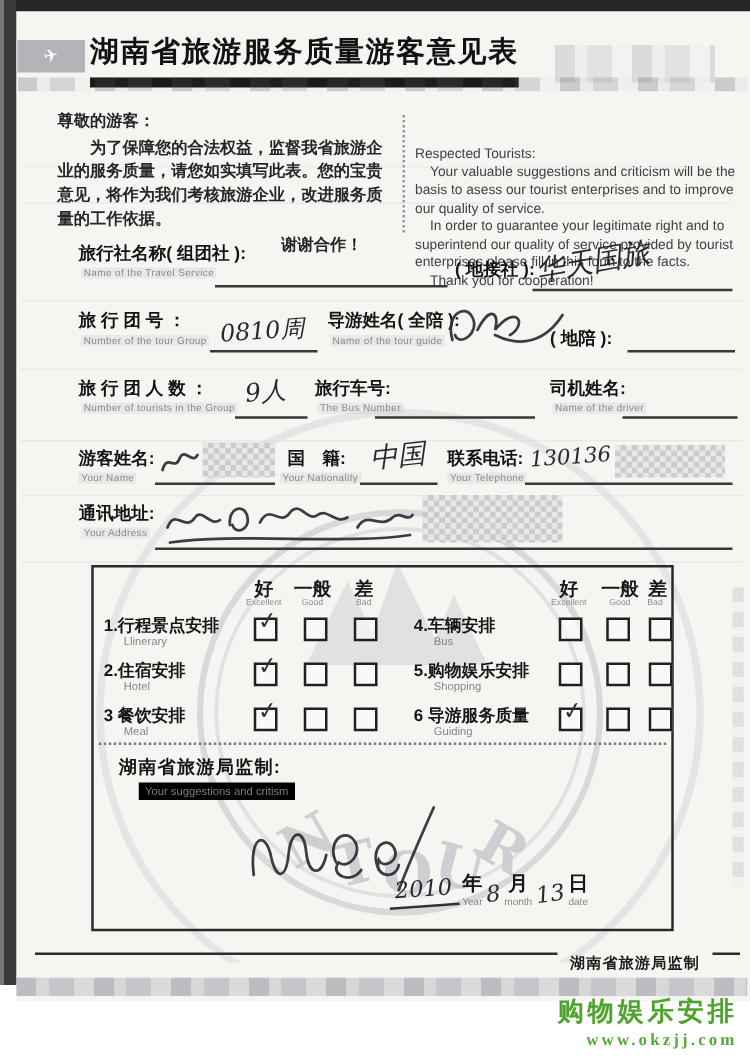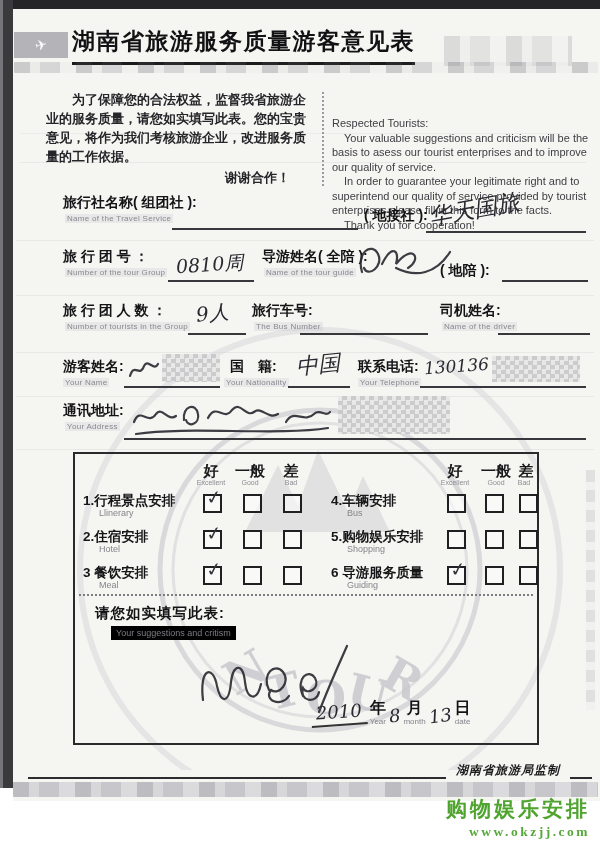--- a/index.html
+++ b/index.html
@@ -11,21 +11,21 @@
               background:linear-gradient(90deg,#76767a 0 3px,#3a3a3d 3px 100%);}
   .fl{position:absolute;height:1px;background:#dcdcdf;opacity:.55;}
   .ghostbar{position:absolute;border-radius:1px;opacity:.75;filter:blur(.5px);
     background:repeating-linear-gradient(90deg,rgba(120,120,130,.45) 0 16px,rgba(185,185,192,.22) 16px 26px,rgba(140,140,150,.4) 26px 46px,rgba(205,205,210,.18) 46px 62px);}
   .ghostv{position:absolute;opacity:.35;filter:blur(.5px);
     background:repeating-linear-gradient(180deg,rgba(130,130,140,.5) 0 12px,rgba(200,200,206,.2) 12px 20px);}
   .logo-box{position:absolute;left:14px;top:32px;width:54px;height:26px;background:#b4b4b8;
             display:flex;align-items:center;justify-content:center;}
   .plane{color:#fdfdfd;font-size:14px;transform:rotate(-12deg);font-family:"DejaVu Sans",sans-serif;}
   .title{position:absolute;left:72px;top:26px;margin:0;font-size:23px;font-weight:900;color:#121214;
-         letter-spacing:1.5px;padding-bottom:5px;border-bottom:3px solid #000000;font-family:"Liberation Sans",sans-serif;}
+         letter-spacing:1.5px;padding-bottom:5px;border-bottom:8px solid #000000;font-family:"Liberation Sans",sans-serif;}
   .intro-cn{position:absolute;left:46px;top:88px;width:268px;color:#26262a;
             font-family:"DejaVu Serif",serif;font-size:13px;line-height:19px;font-weight:600;}
   .intro-cn .salut{font-weight:700;}
   .intro-cn p{margin:2px 0 0 0;text-indent:2em;}
   .intro-cn .thanks{text-align:right;padding-right:24px;font-weight:700;margin-top:2px;}
   .intro-divider{position:absolute;left:322px;top:92px;height:94px;border-left:2px dotted #9a9aa0;}
   .intro-en{position:absolute;left:332px;top:86px;width:258px;color:#3e3e44;font-size:11px;line-height:14.5px;margin-top:30px;}
   .intro-en p{margin:0;text-indent:12px;}
   .cn-label{position:absolute;font-weight:700;font-size:14px;color:#141416;white-space:nowrap;}
   .en-sub{position:absolute;font-size:8px;color:#88888f;letter-spacing:.3px;white-space:nowrap;
@@ -46,21 +46,21 @@
   .cb.checked .check{display:block;}
   .dotline{position:absolute;border-top:2px dotted #7c7c82;}
   .sugg-cn{position:absolute;font-weight:700;font-size:14.5px;letter-spacing:1px;color:#141416;}
   .sugg-en{position:absolute;font-size:9px;color:#7c7c84;background:#000000;padding:2px 5px;}
   .drow{position:absolute;display:flex;align-items:flex-end;gap:3px;}
   .dcol{display:flex;flex-direction:column;align-items:center;line-height:1;}
   .dcol .c{font-weight:700;font-size:16px;color:#141416;}
   .dcol .e{font-size:8px;color:#85858c;margin-top:2px;}
   .dink{font-family:"DejaVu Serif",serif;font-style:italic;font-size:18px;color:#282830;}
   .yearline{border-bottom:2px solid #333;padding:0 5px 2px;transform:rotate(-4deg);}
-  .superv{position:absolute;left:28px;top:762px;width:564px;display:flex;align-items:flex-end;font-style:italic;}
+  .superv{position:absolute;left:28px;top:762px;width:564px;display:flex;align-items:flex-start;}
   .hline{flex:1;height:2px;background:#2d2d2f;}
   .hline.short{flex:0 0 22px;}
   .superv .t{font-size:12px;font-weight:700;color:#1c1c1e;margin:0 10px;white-space:nowrap;letter-spacing:1px;}
   .site{position:absolute;right:10px;top:795px;text-align:right;font-family:"Liberation Serif",serif;}
   .site .nm{font-size:21px;font-weight:900;letter-spacing:3px;color:#4fa32f;text-shadow:0 0 1px #eaf6e2;}
   .site .url{font-size:13.5px;font-weight:700;letter-spacing:2.5px;color:#57a83a;margin-top:1px;}
   .watermark{position:absolute;left:60px;top:300px;pointer-events:none;}
 </style>
 </head>
 <body>
@@ -93,20 +93,21 @@
 
   <div class="logo-box">
     <span class="plane">✈</span>
   </div>
   <h1 class="title">湖南省旅游服务质量游客意见表</h1>
   <div class="ghostbar" style="left:444px;top:36px;width:128px;height:30px;opacity:.45"></div>
   <div class="ghostbar" style="left:14px;top:62px;width:584px;height:11px"></div>
   <div class="ghostv" style="left:586px;top:470px;width:9px;height:240px"></div>
 
   <div class="intro-cn">
+    <div class="salut">尊敬的游客：</div>
     <p>为了保障您的合法权益，监督我省旅游企业的服务质量，请您如实填写此表。您的宝贵意见，将作为我们考核旅游企业，改进服务质量的工作依据。</p>
     <div class="thanks">谢谢合作！</div>
   </div>
   <div class="intro-divider"></div>
   <div class="intro-en">
     <div>Respected Tourists:</div>
     <p>Your valuable suggestions and criticism will be the basis to asess our tourist enterprises and to improve our quality of service.</p>
     <p>In order to guarantee your legitimate right and to superintend our quality of service provided by tourist enterprises please fill in this form to the facts.</p>
     <p>Thank you for cooperation!</p>
   </div>
@@ -239,21 +240,21 @@
     </div>
     <div class="item-en" style="left:272px;top:126px">Guiding</div>
     <div class="cb checked" style="left:372px;top:112px">
         <span class="check">✓</span>
       </div>
     <div class="cb" style="left:410px;top:112px"></div>
     <div class="cb" style="left:444px;top:112px"></div>
 
     <div class="dotline" style="left:4px;top:140px;width:454px"></div>
 
-    <div class="sugg-cn" style="left:20px;top:150px">请您如实填写此表:</div>
+    <div class="sugg-cn" style="left:20px;top:150px">湖南省旅游局监制:</div>
     <div class="sugg-en" style="left:36px;top:172px">Your suggestions and critism</div>
 
     <svg class="scribble" style="left:116px;top:184px" width="160" height="92" viewBox="0 0 160 92">
       <path d="M12,62 C8,30 22,26 26,48 C30,66 38,66 40,44 C42,26 52,24 54,44 C56,62 66,64 70,46"></path>
       <path d="M78,52 C70,36 84,24 92,34 C100,44 88,58 80,52 C72,62 90,70 98,58"></path>
       <path d="M112,58 C104,40 118,30 124,40 C130,50 116,58 112,50 C108,64 126,66 128,54"></path>
       <path d="M128,74 C138,48 148,26 156,8"></path>
     </svg>
 
     <div class="drow" style="left:236px;top:246px">

